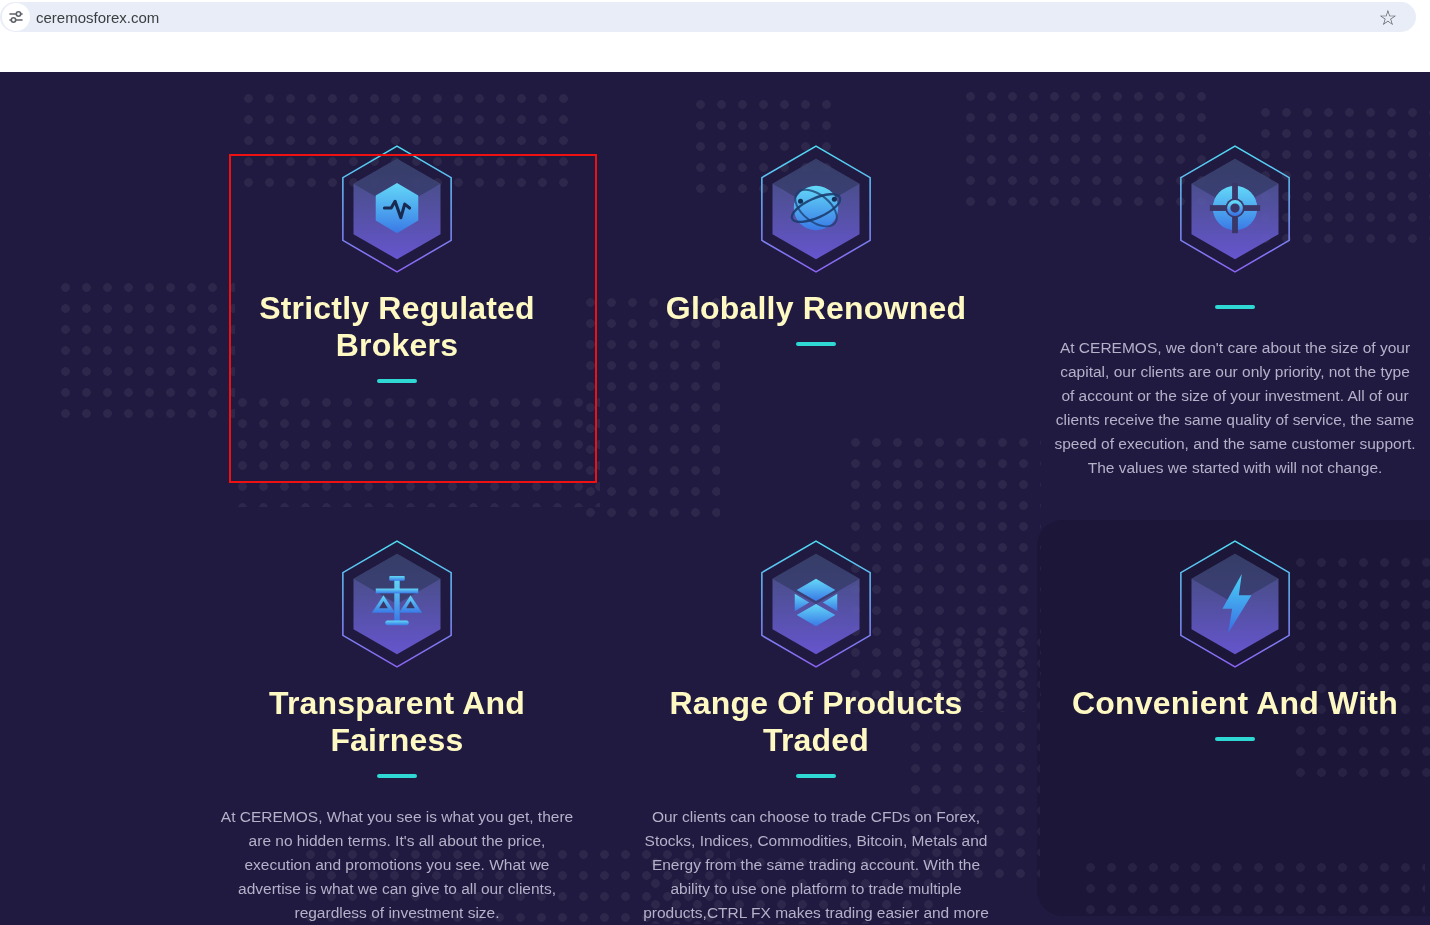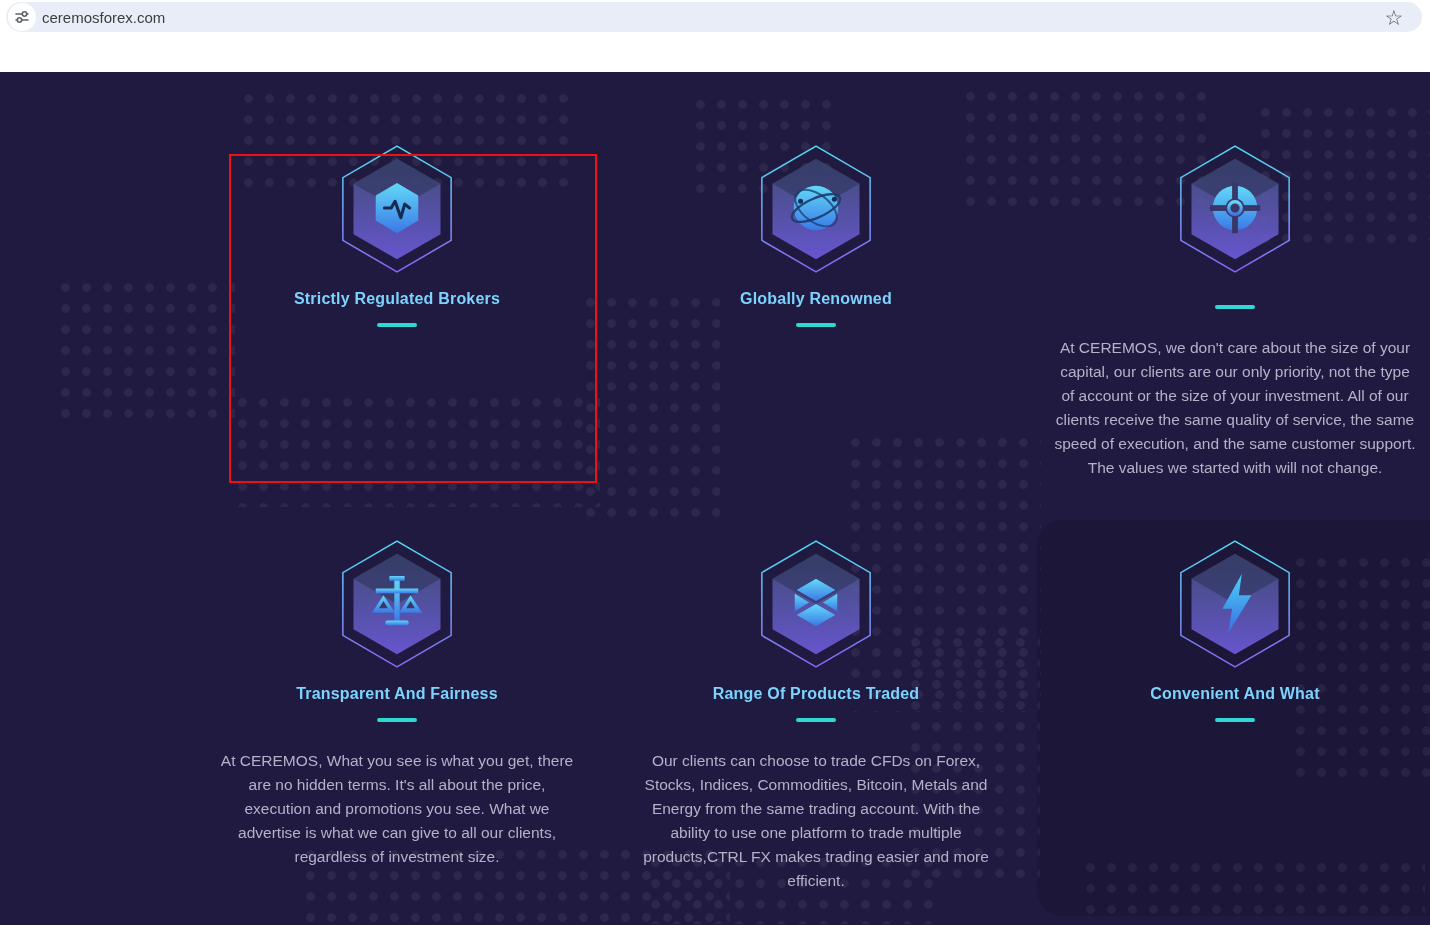--- a/index.html
+++ b/index.html
@@ -9,21 +9,21 @@
     --annotation-red:#ee1111;
     --omnibox-bg:#e9edf7;
     --body-text:#b4b1c8;
   }
   *{box-sizing:border-box;margin:0;padding:0;}
   html,body{width:1430px;height:925px;overflow:hidden;}
   body{position:relative;font-family:"Liberation Sans",sans-serif;background:#fff;}
 
   
   .chrome{position:absolute;top:0;left:0;right:0;height:72px;background:#fff;z-index:10;}
-  .omnibox{position:absolute;left:0;top:2px;width:1416px;height:30px;background:var(--omnibox-bg);border-radius:15px;margin-left:6px;}
+  .omnibox{position:absolute;left:0;top:2px;width:1416px;height:30px;background:var(--omnibox-bg);border-radius:15px;}
   .site-btn{position:absolute;left:2px;top:1px;width:28px;height:28px;border-radius:50%;background:#fff;display:flex;align-items:center;justify-content:center;}
   .url-text{position:absolute;left:36px;top:50%;transform:translateY(-50%);font-size:15px;color:#3c4043;white-space:nowrap;}
   .star-btn{position:absolute;right:16px;top:50%;transform:translateY(-50%);width:24px;height:24px;display:flex;align-items:center;justify-content:center;color:#4e5156;font-size:21px;line-height:1;background:transparent;border:none;cursor:pointer;}
 
   
   .stage{position:absolute;top:72px;left:0;right:0;bottom:0;background:var(--page-bg);overflow:hidden;}
   .panel{position:absolute;left:1037px;top:448px;width:440px;height:396px;background:var(--panel-bg);border-radius:26px;}
   .dots{position:absolute;background-image:radial-gradient(circle,rgba(255,255,255,0.055) 4px,transparent 4.6px);background-size:21px 21px;pointer-events:none;}
   .dp1{left:238px;top:16px;width:340px;height:100px;}
   .dp2{left:690px;top:22px;width:150px;height:110px;}
@@ -36,21 +36,21 @@
   .dp9{left:1290px;top:480px;width:140px;height:225px;}
   .dp10{left:300px;top:772px;width:430px;height:82px;}
   .dp11{left:645px;top:780px;width:300px;height:72px;}
   .dp12{left:1080px;top:785px;width:345px;height:68px;}
   .dp13{left:905px;top:560px;width:135px;height:250px;}
 
   
   .grid{position:absolute;left:210px;top:71px;width:1212px;display:grid;grid-template-columns:1fr 1fr 1fr;column-gap:45px;grid-template-rows:395px auto;z-index:2;}
   .card{display:flex;flex-direction:column;align-items:center;text-align:center;}
   .hex{width:116px;height:132px;margin-bottom:15px;flex:0 0 auto;}
-  .f-title{font-size:16px;font-weight:bold;color:#7dd3fc;letter-spacing:.2px;}
+  .f-title{font-size:32px;font-weight:bold;color:#fef9c3;letter-spacing:.2px;}
   .rule{width:40px;height:4px;border-radius:2px;background:var(--accent-teal);margin:15px auto 27px;}
   .desc{font-size:15.5px;line-height:24px;color:var(--body-text);white-space:pre-line;max-width:356px;}
   .card-3 .desc{max-width:362px;}
   .card-4 .desc{max-width:372px;}
 
   
   .redbox{position:absolute;left:229px;top:82px;width:368px;height:329px;border:2px solid var(--annotation-red);z-index:6;pointer-events:none;}
 </style>
 </head>
 <body>
@@ -252,20 +252,20 @@
           <linearGradient id="g6" x1="0" y1="0" x2="0" y2="1">
               <stop offset="0" stop-color="#49d2f6"></stop>
               <stop offset="1" stop-color="#3a6ee4"></stop>
             </linearGradient>
         </defs>
         <polygon points="60,3 116,35.5 116,100.5 60,133 4,100.5 4,35.5" fill="none" stroke="url(#s6)" stroke-width="1.6"></polygon>
         <polygon points="60,16 105,42 105,94 60,120 15,94 15,42" fill="url(#f6)"></polygon>
         <polygon points="60,16 105,42 60,68 15,42" fill="#2b3358" opacity="0.55"></polygon>
         <polygon points="67,37 47,73 57,73 53,98 77,59 64,59" fill="url(#g6)"></polygon>
       </svg>
-      <div class="f-title">Convenient And What</div>
+      <div class="f-title">Convenient And With</div>
       <div class="rule"></div>
     </div>
 
   </div>
 
   <div class="redbox"></div>
 </div>
 
 </body></html>

